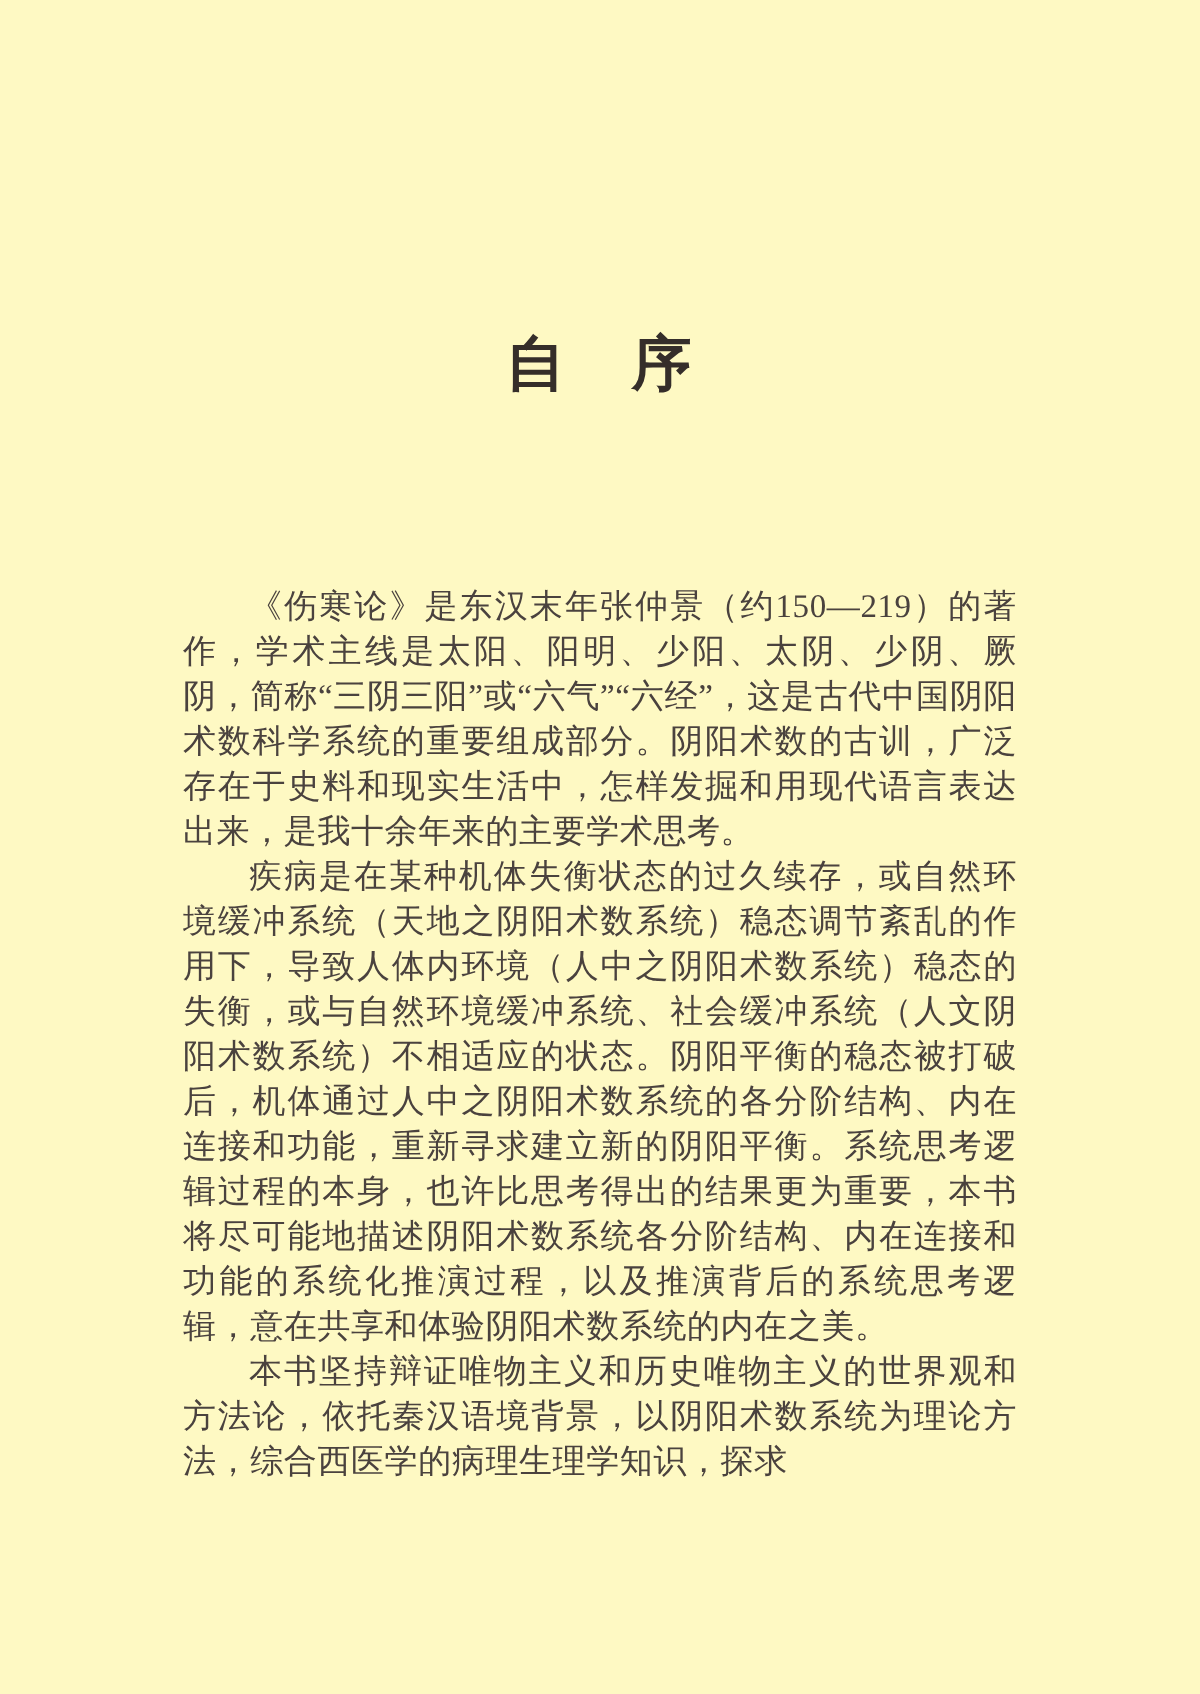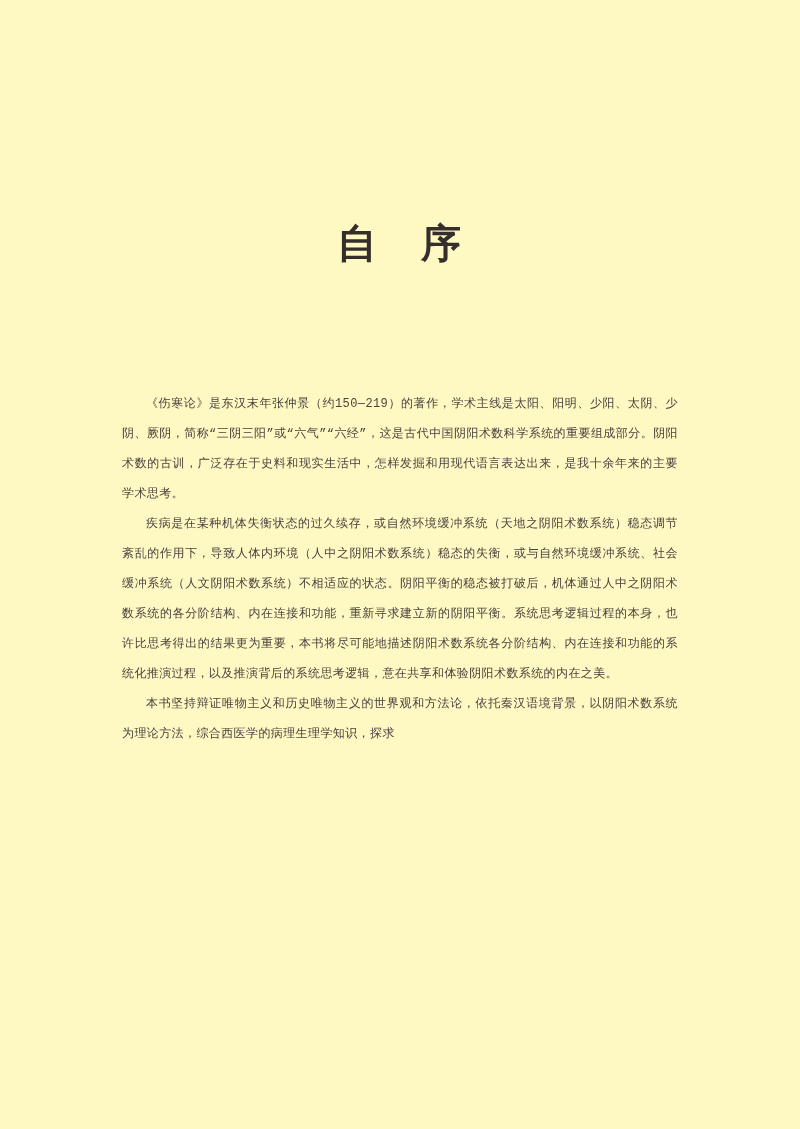--- a/index.html
+++ b/index.html
@@ -30,28 +30,28 @@
     color: #352e2a;
     font-family: "DejaVu Serif", "Liberation Serif", serif;
   }
   .body-text {
     margin-top: 124px;
     margin-left: 122px;
     width: 556px;
   }
   .body-text p {
     margin: 0;
-    font-size: 12px;
+    font-size: 22px;
     line-height: 30px;
     letter-spacing: 0.4px;
     text-align: justify;
     text-justify: inter-ideograph;
     text-indent: 2em;
     color: #4a423e;
-    font-family: Liberation Mono, monospace;
+    font-family: Liberation Serif, serif;
   }
 </style>
 </head>
 <body>
 
 <div class="book-page">
   <h1 class="preface-title">自　序</h1>
 
   <div class="body-text">
     <p>《伤寒论》是东汉末年张仲景（约150—219）的著作，学术主线是太阳、阳明、少阳、太阴、少阴、厥阴，简称“三阴三阳”或“六气”“六经”，这是古代中国阴阳术数科学系统的重要组成部分。阴阳术数的古训，广泛存在于史料和现实生活中，怎样发掘和用现代语言表达出来，是我十余年来的主要学术思考。</p>

